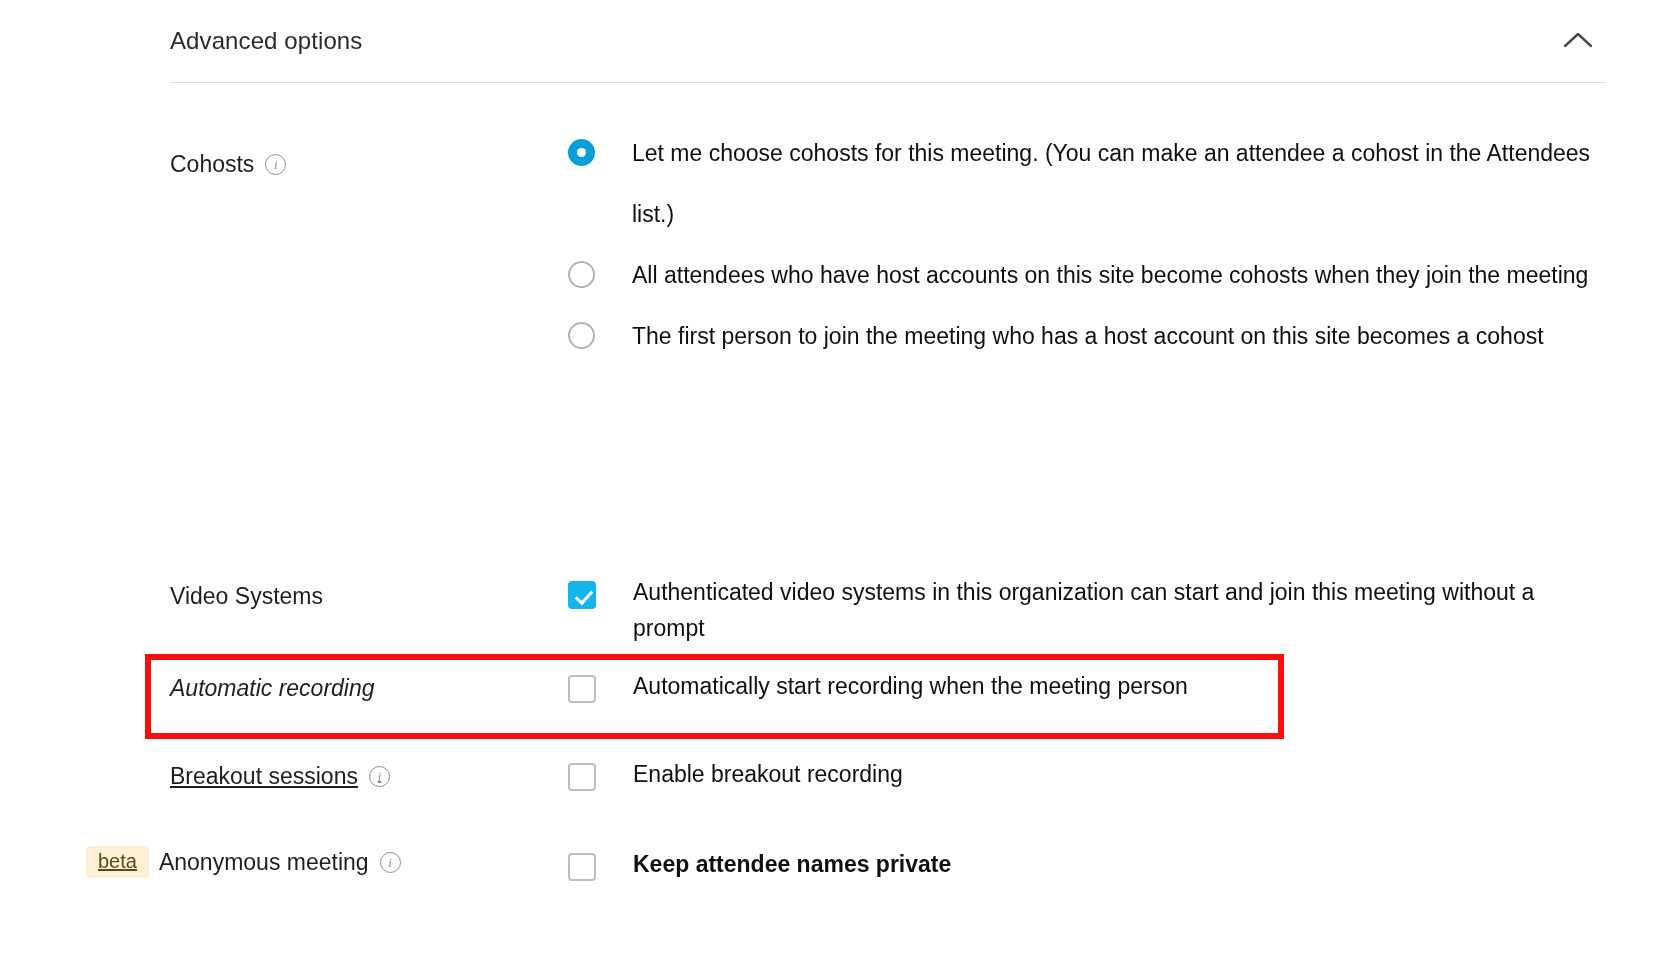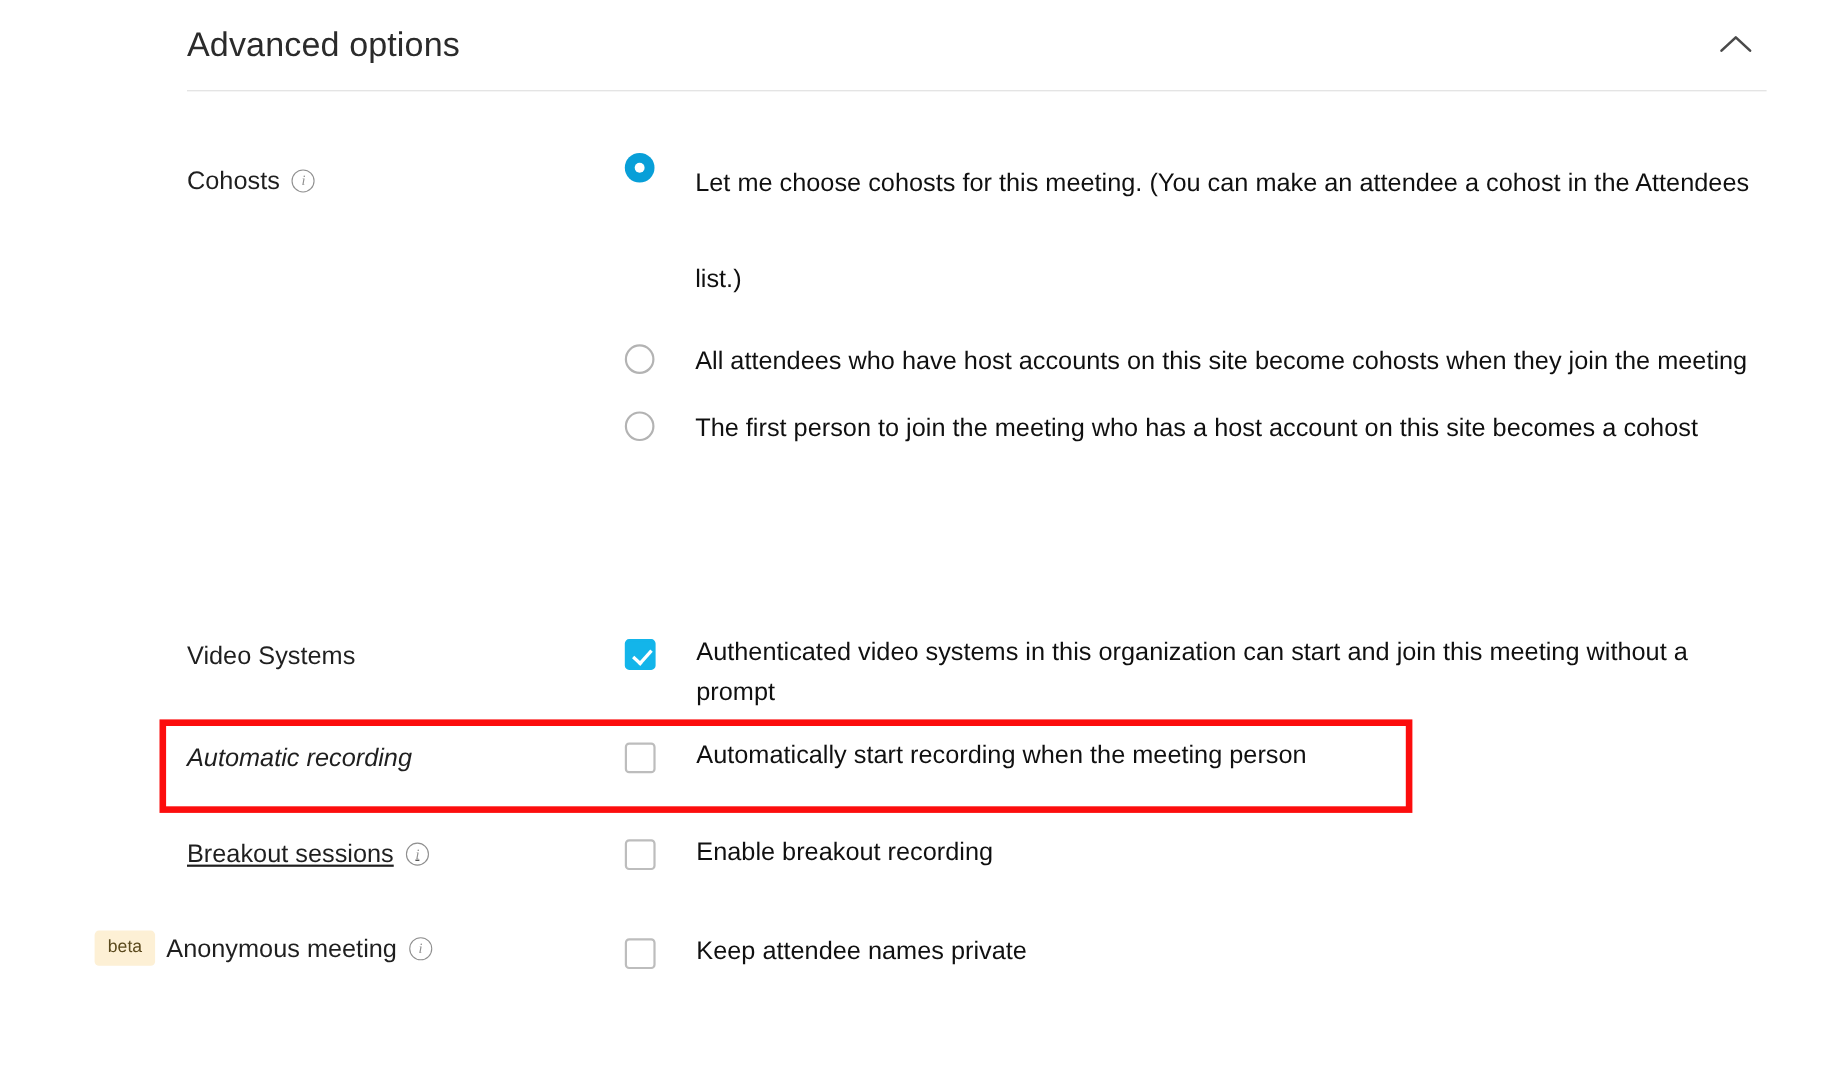--- a/index.html
+++ b/index.html
@@ -31,21 +31,21 @@
     left: 170px;
     top: 18px;
     width: 1432px;
     height: 62px;
     display: flex;
     align-items: flex-start;
     justify-content: space-between;
     box-sizing: border-box;
   }
   .section-title {
-    font-size: 31px;
+    font-size: 24px;
     color: #2b2b2b;
     letter-spacing: 0.1px;
     line-height: 30px;
     padding-top: 8px;
   }
   .collapse-btn {
     width: 40px;
     height: 40px;
     display: flex;
     align-items: center;
@@ -89,25 +89,26 @@
     line-height: 1;
     cursor: pointer;
     box-sizing: border-box;
   }
   .info-icon span { transform: translateY(-0.5px); }
 
   .beta-badge {
     display: inline-block;
     background: #fdf0d5;
     color: #5b4a1d;
-    font-size: 16px;
+    font-size: 20px;
     padding: 2px 12px 4px 12px;
     border-radius: 4px;
     margin-right: 10px;
     line-height: 26px;
+    text-decoration: underline;
   }
 
   
   .control-col {
     position: absolute;
     left: 568px;
   }
   .opt {
     display: flex;
     align-items: flex-start;
@@ -214,21 +215,21 @@
   <div class="row-label" style="left:170px; top:150px;">
     <span>Cohosts</span>
     <span class="info-icon">
         <span>i</span>
       </span>
   </div>
 
   <div class="control-col" style="top:136px; width:1030px;">
     <div class="opt">
       <div class="radio checked"></div>
-      <div class="opt-text tight" style="line-height:87px; margin-top:-13px;">Let me choose cohosts for this meeting. (You can make an attendee a cohost in the Attendees list.)</div>
+      <div class="opt-text tight" style="line-height:61px; margin-top:-13px;">Let me choose cohosts for this meeting. (You can make an attendee a cohost in the Attendees list.)</div>
     </div>
     <div class="opt" style="margin-top:13px;">
       <div class="radio"></div>
       <div class="opt-text tight" style="line-height:61px; margin-top:-13px;">All attendees who have host accounts on this site become cohosts when they join the meeting</div>
     </div>
     <div class="opt" style="margin-top:13px;">
       <div class="radio"></div>
       <div class="opt-text tight" style="line-height:61px; margin-top:-13px;">The first person to join the meeting who has a host account on this site becomes a cohost</div>
     </div>
   </div>
@@ -270,17 +271,17 @@
   <div class="row-label" style="left:86px; top:846px;">
     <span class="beta-badge">beta</span>
     <span>Anonymous meeting</span>
     <span class="info-icon">
         <span>i</span>
       </span>
   </div>
   <div class="control-col" style="top:850px; width:980px;">
     <div class="opt">
       <div class="checkbox"></div>
-      <div class="opt-text single" style="margin-top:-2px;">Keep attendee names private</div>
+      <div class="opt-text single" style="margin-top:-2px;font-weight:bold;">Keep attendee names private</div>
     </div>
   </div>
 
 </div>
 
 </body></html>

